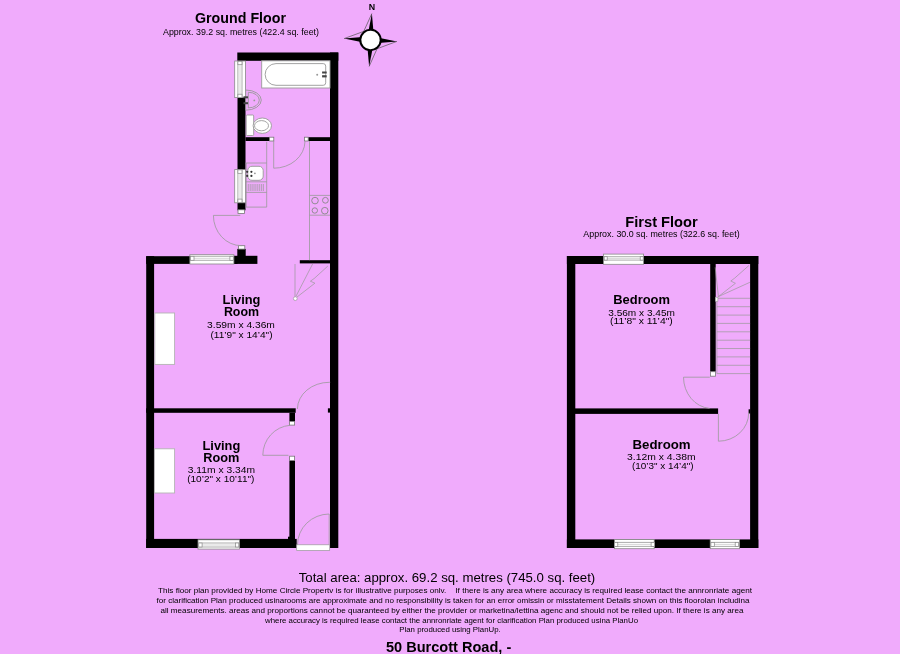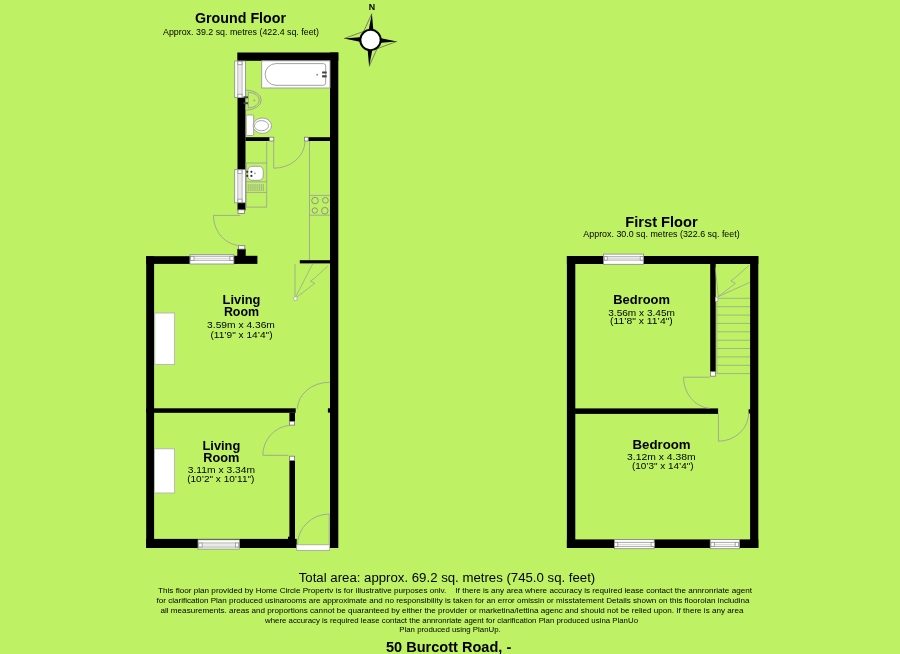--- a/index.html
+++ b/index.html
@@ -1,16 +1,16 @@
 <!DOCTYPE html>
 <html><head>
 <meta charset="utf-8">
 <style>
   html,body{margin:0;padding:0;background:#fff;}
-  #page{position:relative;width:900px;height:654px;background:#bef264;overflow:hidden;
+  #page{position:relative;width:900px;height:654px;background:#f0abfc;overflow:hidden;
         font-family:"Liberation Sans", sans-serif;}
   svg{position:absolute;left:0;top:0;}
   text{font-family:"Liberation Sans", sans-serif;fill:#000;}
 </style>
 </head>
 <body>
 
 <div id="page">
 <svg width="900" height="654" viewBox="0 0 900 654">
 

